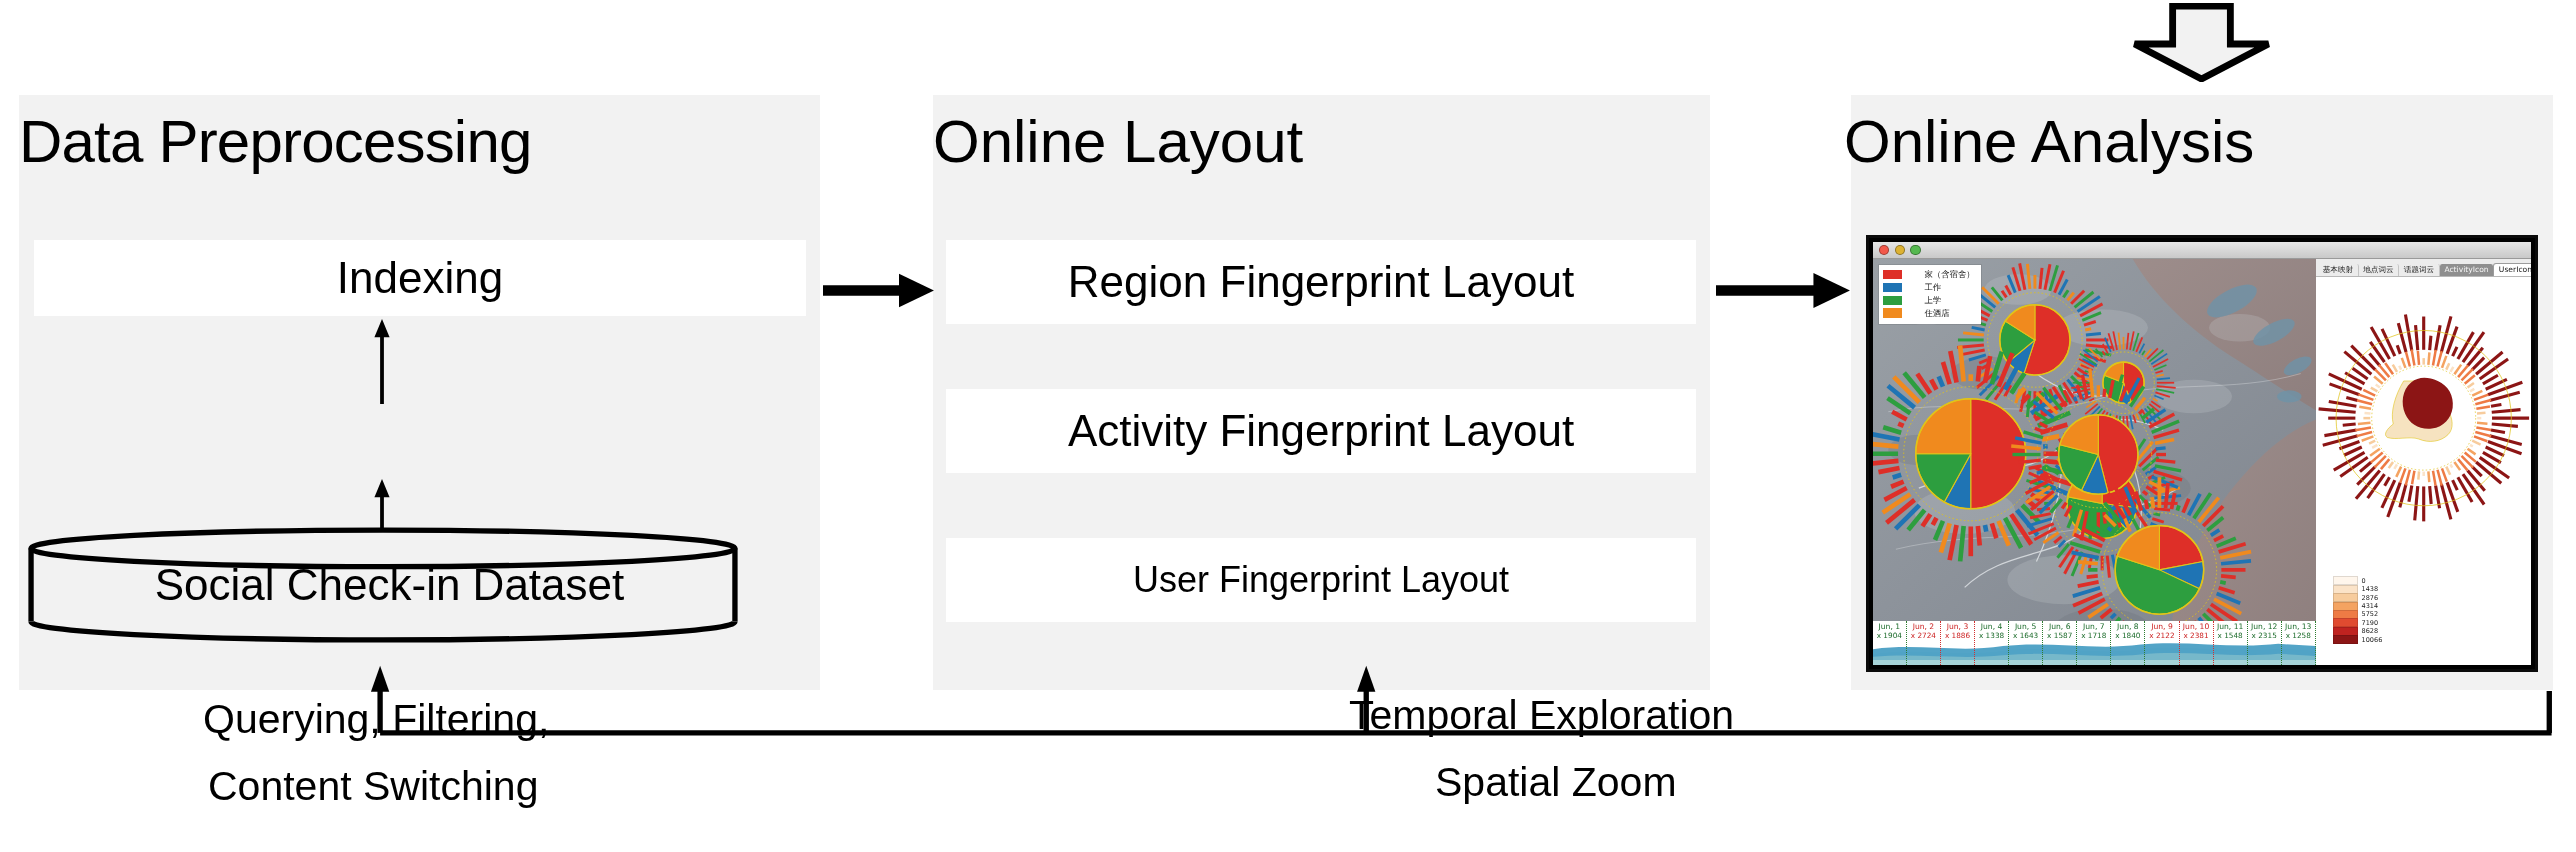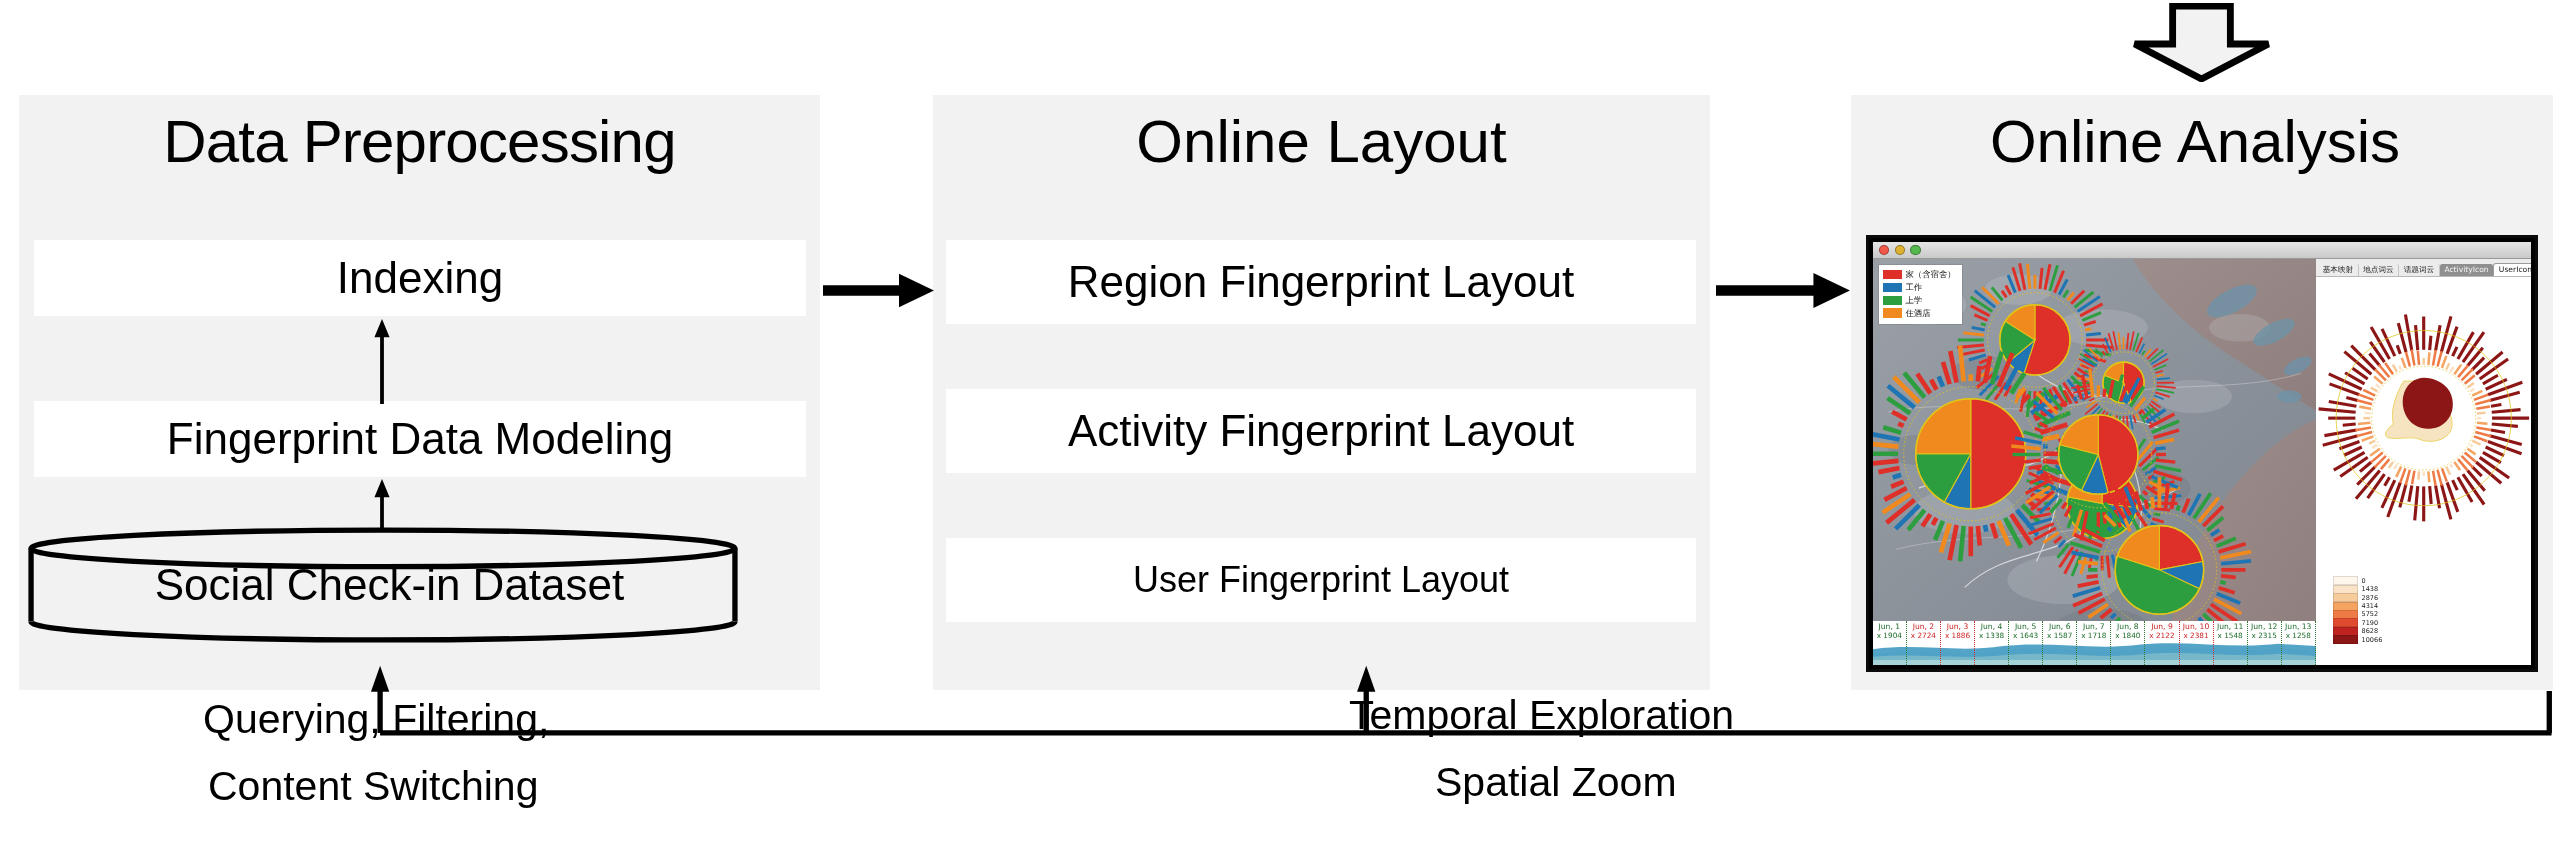--- a/index.html
+++ b/index.html
@@ -16,21 +16,21 @@
 
   
   .panel {
     position: absolute;
     background: #f2f2f2;
     box-sizing: border-box;
   }
   .panel-title {
     position: absolute;
     left: 0; right: 0;
-    text-align: center;
+    text-align: left;
     color: #000;
     white-space: nowrap;
     font-weight: normal;
   }
   .stage-box {
     position: absolute;
     background: #ffffff;
     display: flex;
     align-items: center;
     justify-content: center;
@@ -112,21 +112,21 @@
   }
   #map-image { position: absolute; inset: 0; }
   #map-legend {
     position: absolute; left: 6.1px; top: 6.1px;
     background: #ffffff;
     padding: 3.8px 6.1px 3.8px 4.6px;
     box-shadow: 0 0 0 0.8px rgba(0,0,0,0.12);
     z-index: 5;
   }
   #map-legend .leg-row {
-    display: flex; align-items: center; gap: 3px;
+    display: flex; align-items: center; gap: 22px;
     height: 11.4px; margin-bottom: 1.5px;
   }
   #map-legend .sw { width: 19px; height: 9.2px; display:block; }
   #map-legend .lbl { font-size: 8.4px; color: #111; white-space: nowrap; font-family: "DejaVu Sans", sans-serif; }
 
   
   #timeline {
     position: absolute; left: 0; right: 0; bottom: 0; height: 44px;
     background: #ffffff;
     overflow: hidden;
@@ -193,21 +193,20 @@
 </head>
 <body>
 
 <div class="stage">
 
   <div class="panel" id="panel-preprocessing"></div>
   <div class="panel-title" id="title-preprocessing" style="left:19px; width:801px;">Data Preprocessing</div>
 
   <div class="stage-box" id="box-indexing">Indexing</div>
 
-  <div class="stage-box" id="box-modeling">Fingerprint Data Modeling</div>
 
   <div id="db-dataset">
     <svg viewBox="0 0 930 152" preserveAspectRatio="none" aria-hidden="true">
       <path d="M4,28 L4,124" fill="none" stroke="#000" stroke-width="7"></path>
       <path d="M926,28 L926,124" fill="none" stroke="#000" stroke-width="7"></path>
       <ellipse cx="465" cy="28" rx="461" ry="24" fill="#f2f2f2" stroke="#000" stroke-width="7"></ellipse>
       <path d="M4,124 A461,24 0 0 0 926,124" fill="none" stroke="#000" stroke-width="7"></path>
     </svg>
   </div>
   <div id="db-label">Social Check-in Dataset</div>

